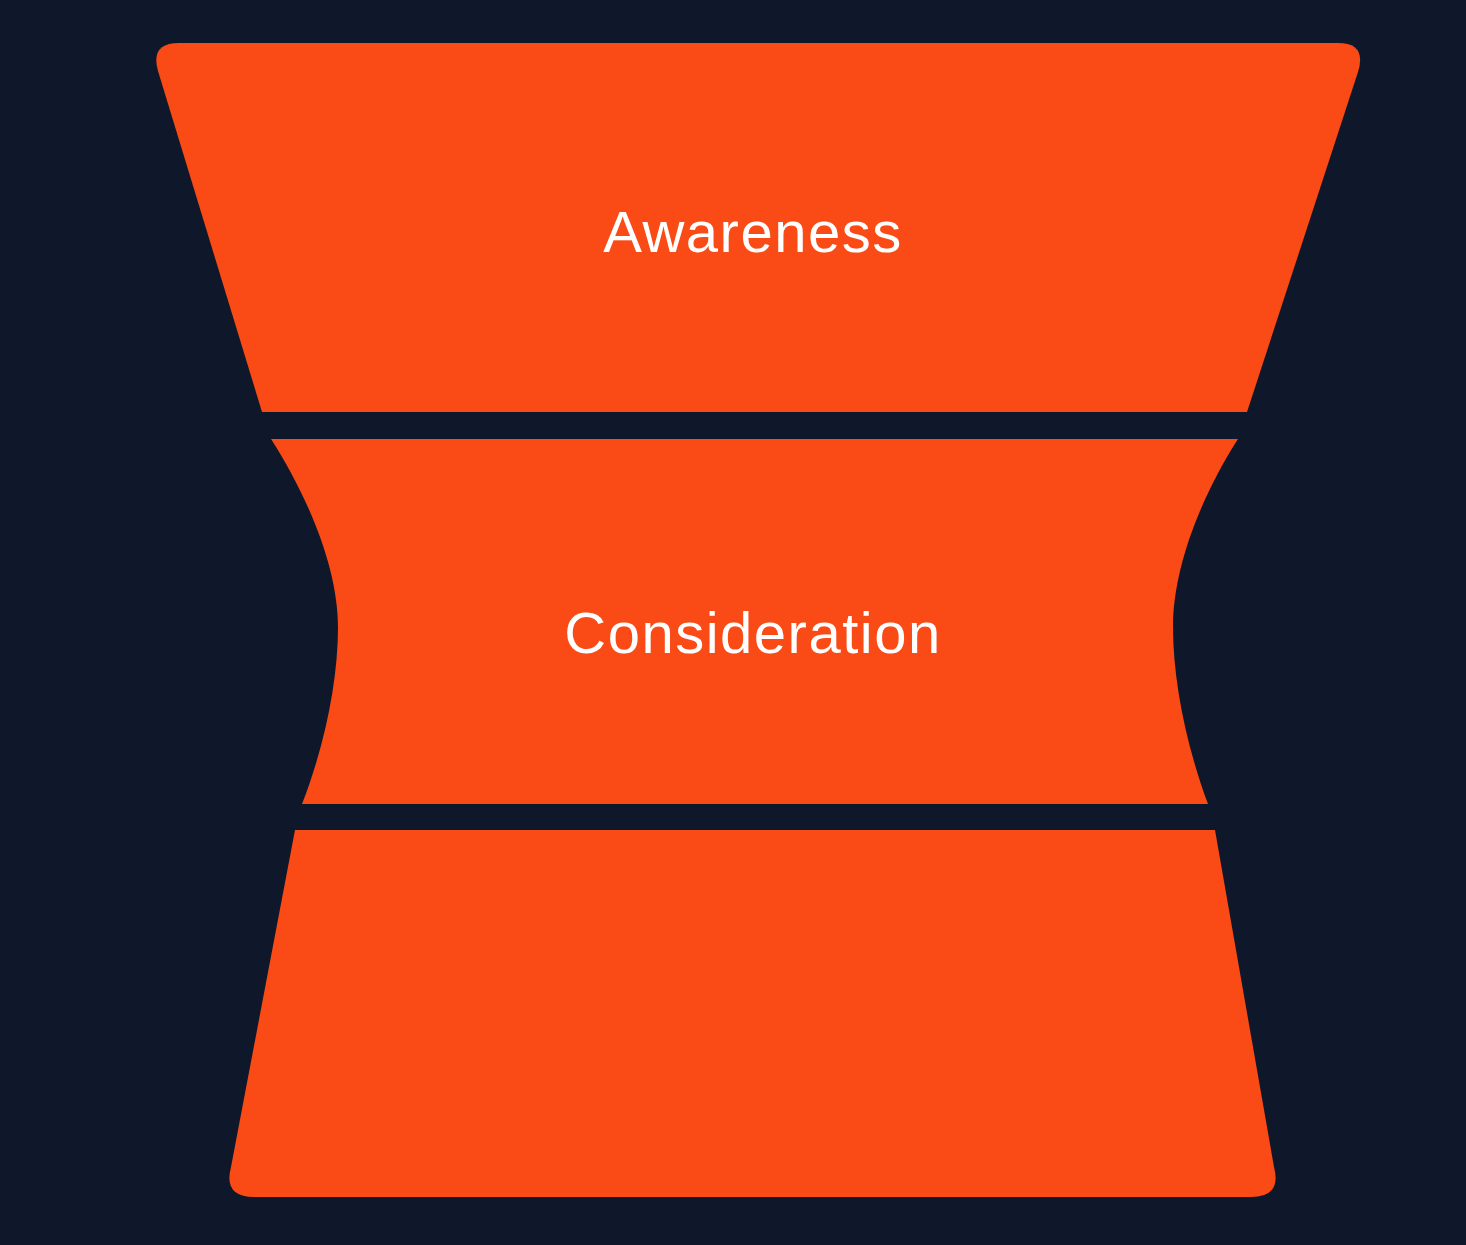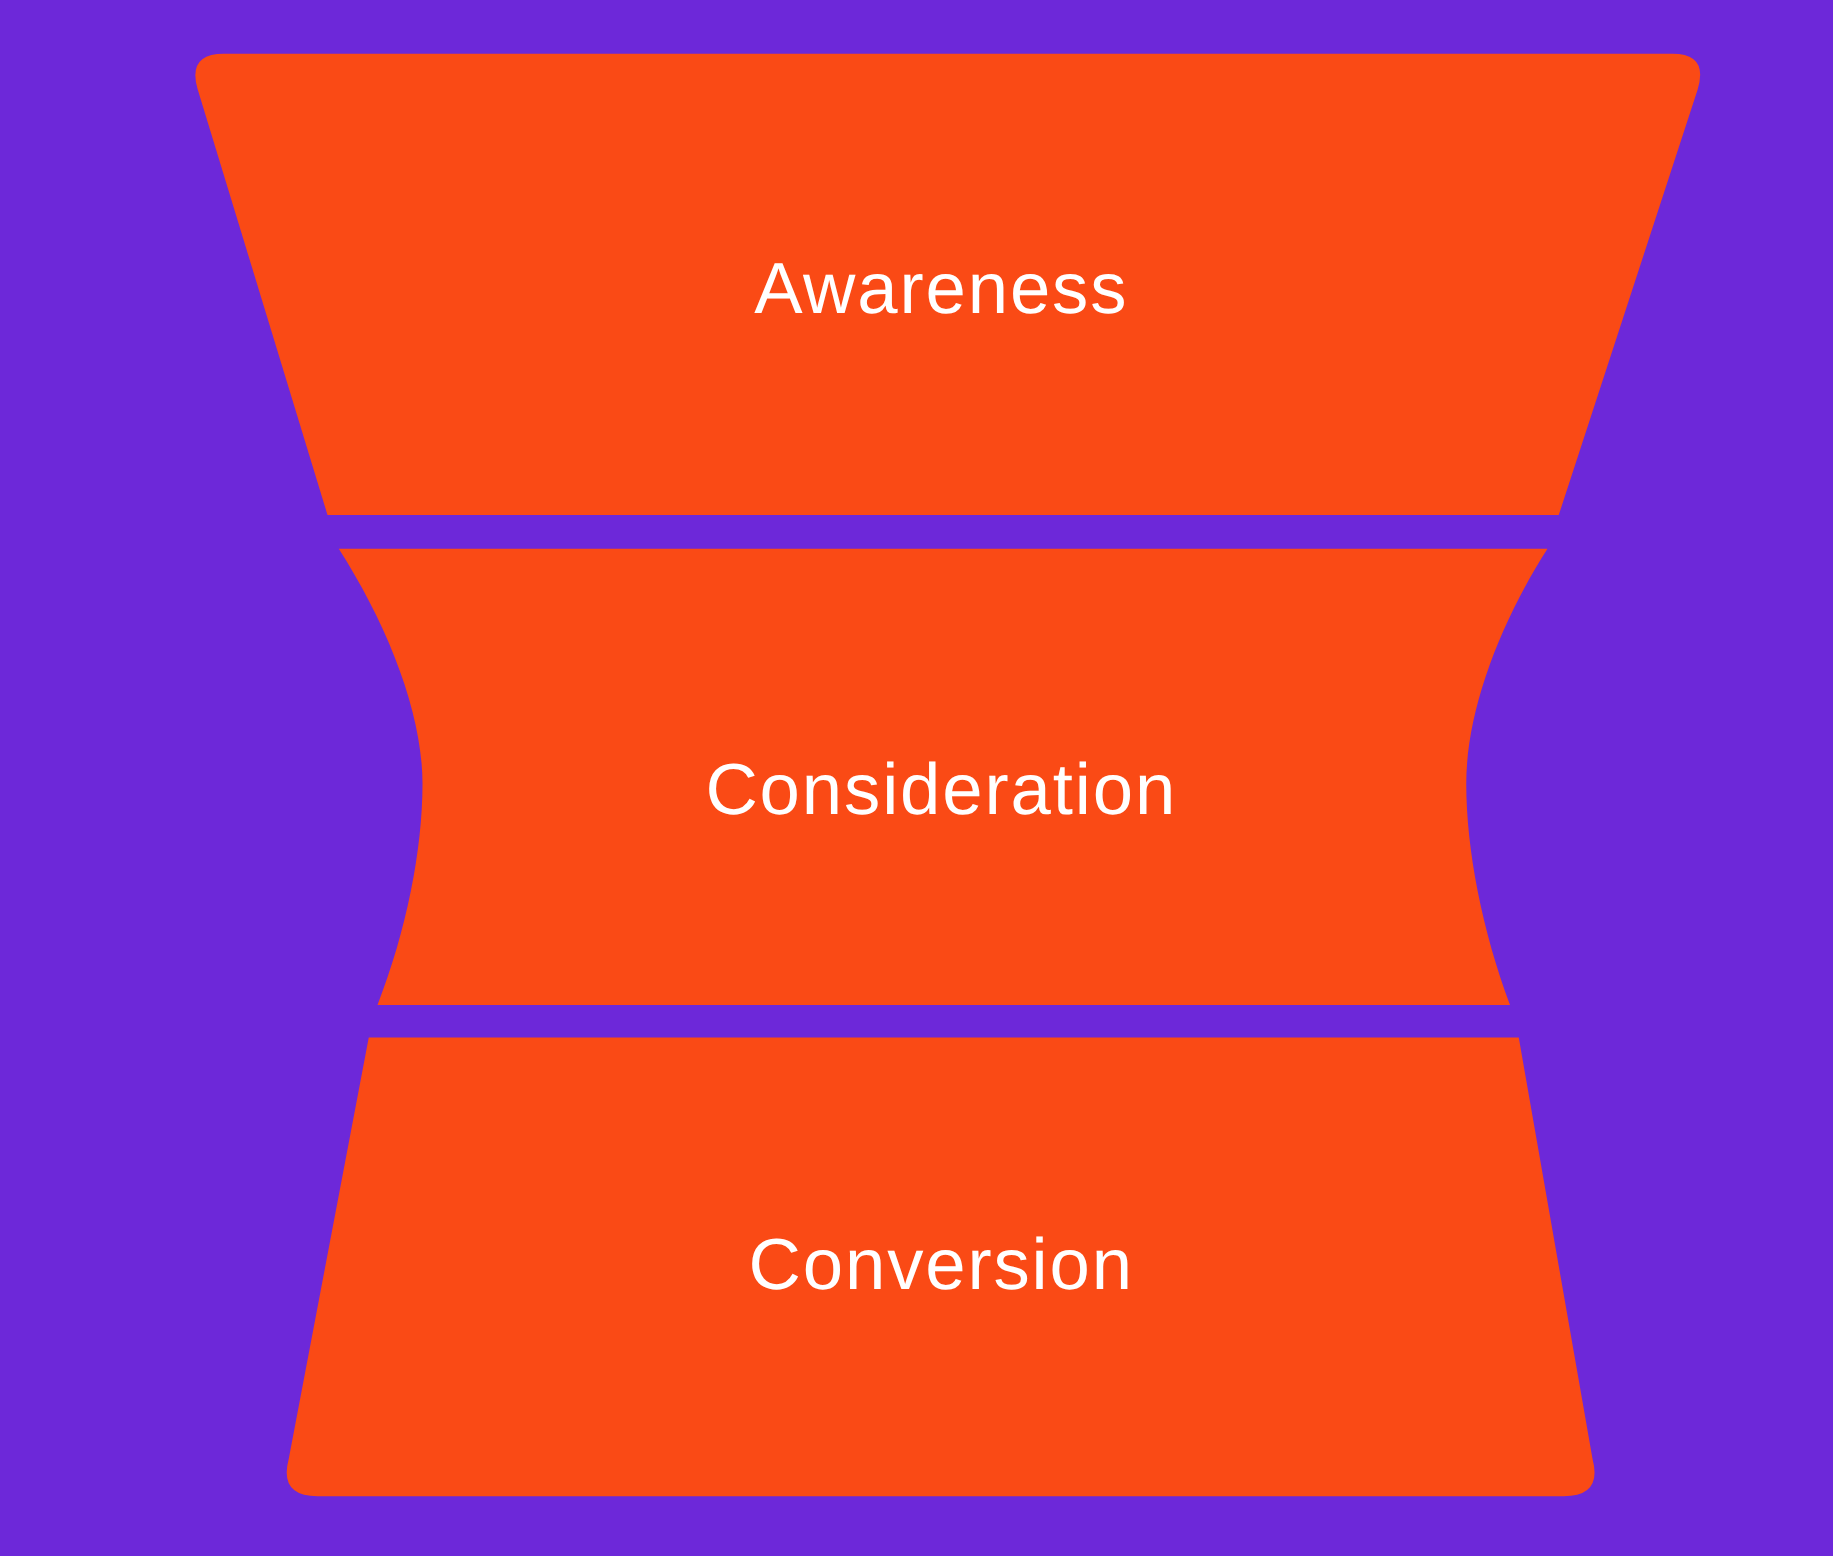--- a/index.html
+++ b/index.html
@@ -4,21 +4,21 @@
 <style>
   html, body {
     margin: 0;
     padding: 0;
     background: #ffffff;
   }
   .canvas {
     position: relative;
     width: 1466px;
     height: 1245px;
-    background: #6d28d9;
+    background: #0f172a;
     overflow: hidden;
     font-family: "Liberation Sans", "DejaVu Sans", sans-serif;
   }
   .funnel-svg {
     position: absolute;
     left: 0;
     top: 0;
     width: 1466px;
     height: 1245px;
     display: block;
@@ -54,15 +54,14 @@
              C 325 745 338 680 338 627
              C 338 570 310 500 271 439 Z" fill="#FA4A15"></path>
 
     <path d="M 295 830 L 1215 830 L 1274 1167 Q 1282 1197 1251 1197 L 254 1197 Q 223 1197 231 1167 Z" fill="#FA4A15"></path>
   </svg>
 
   <div class="stage-label label-awareness">Awareness</div>
 
   <div class="stage-label label-consideration">Consideration</div>
 
-  <div class="stage-label label-conversion">Conversion</div>
 
 </div>
 
 </body></html>

